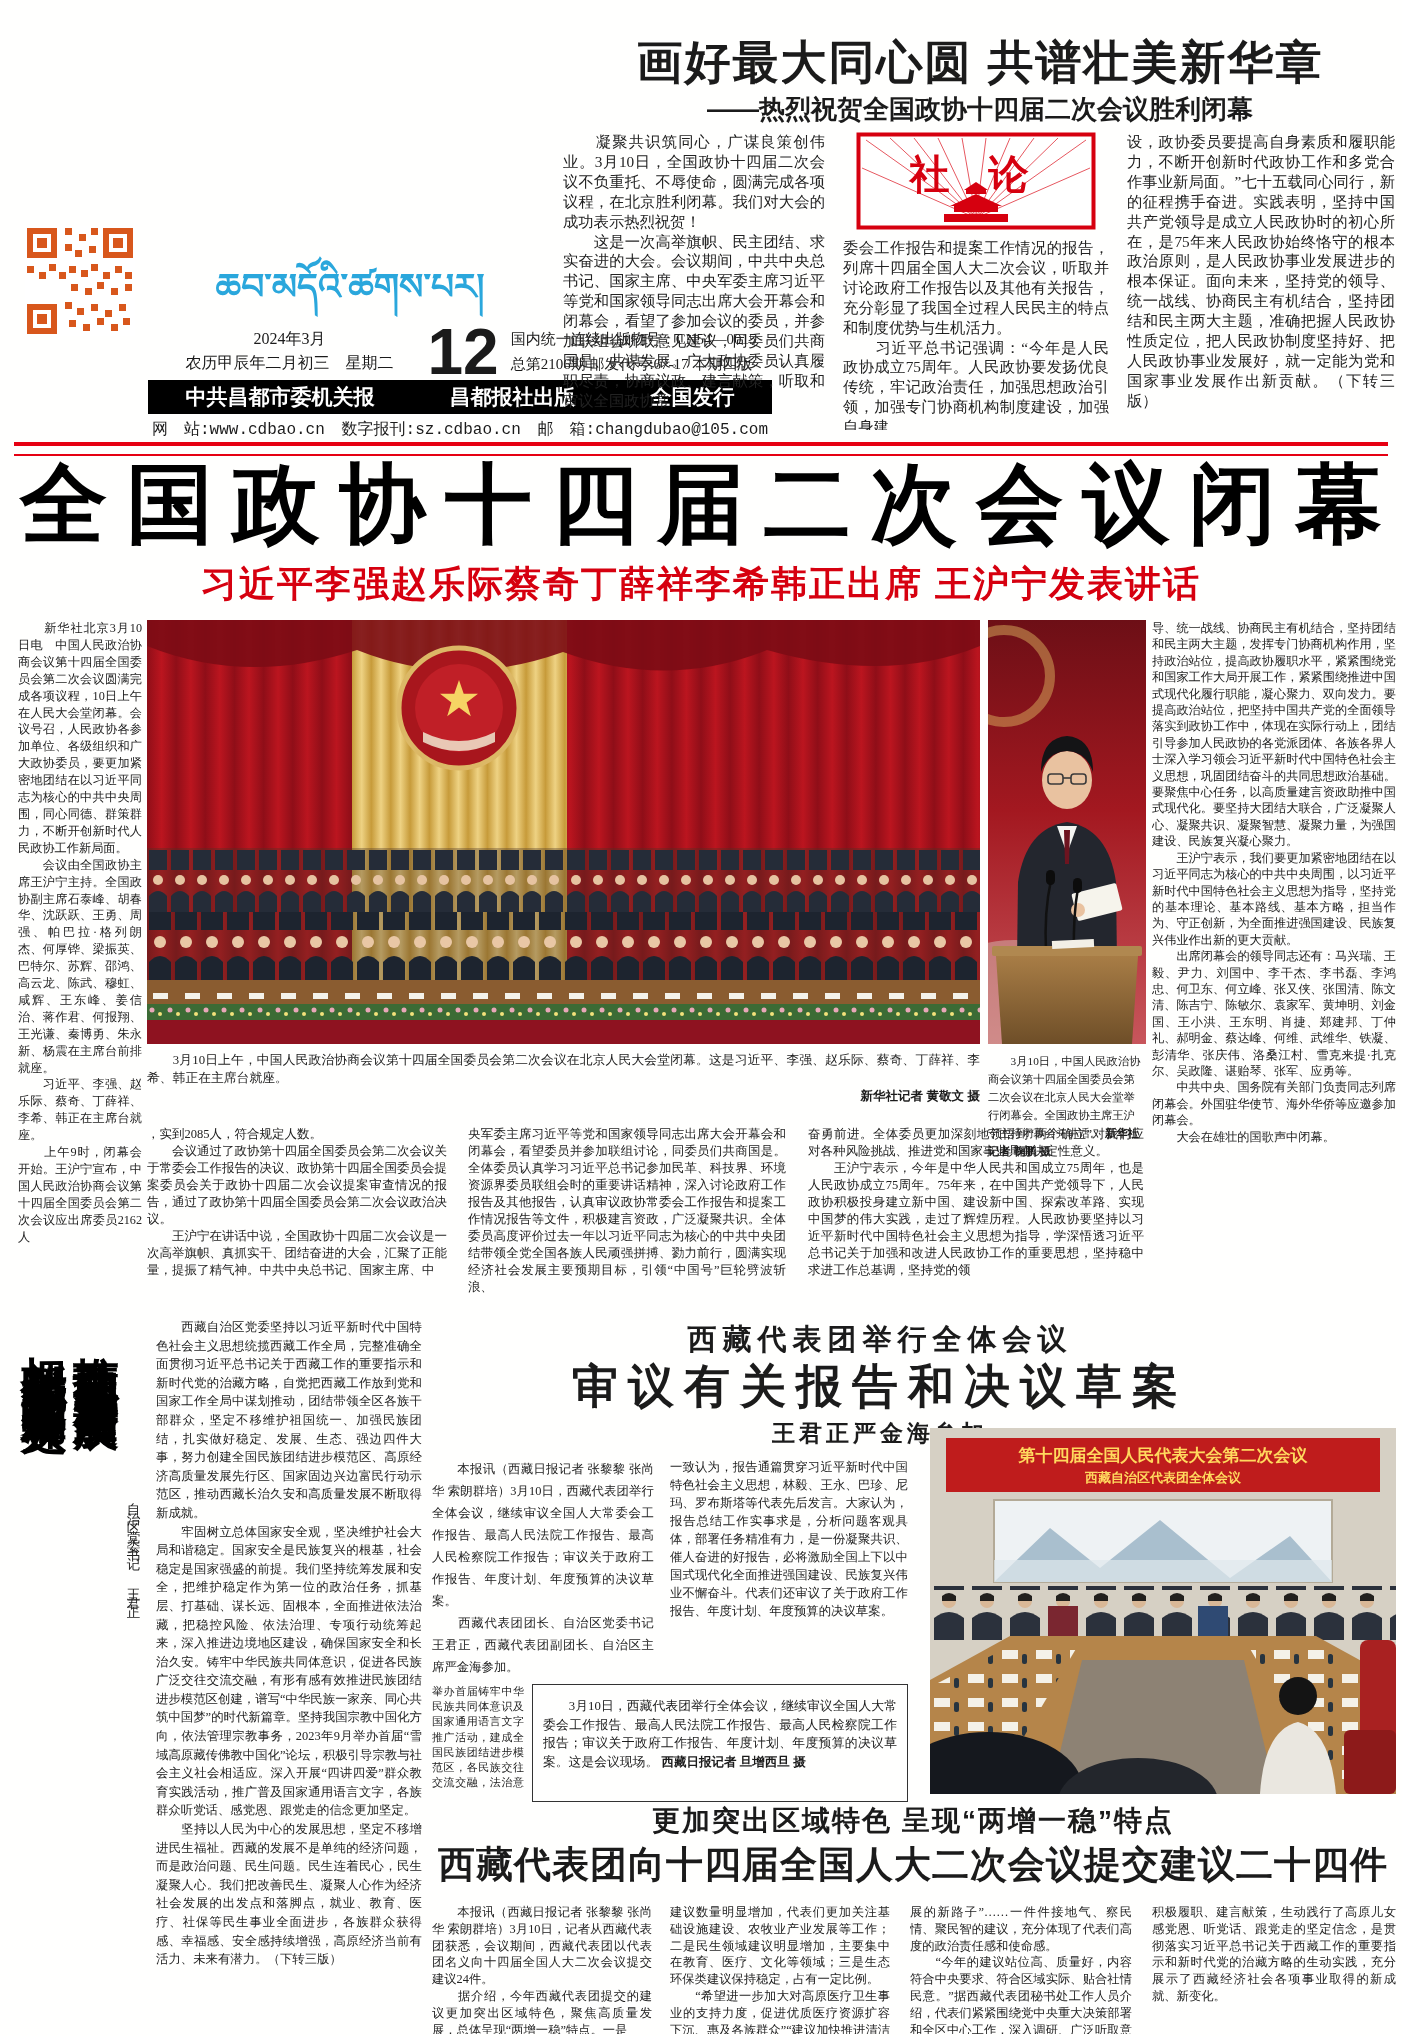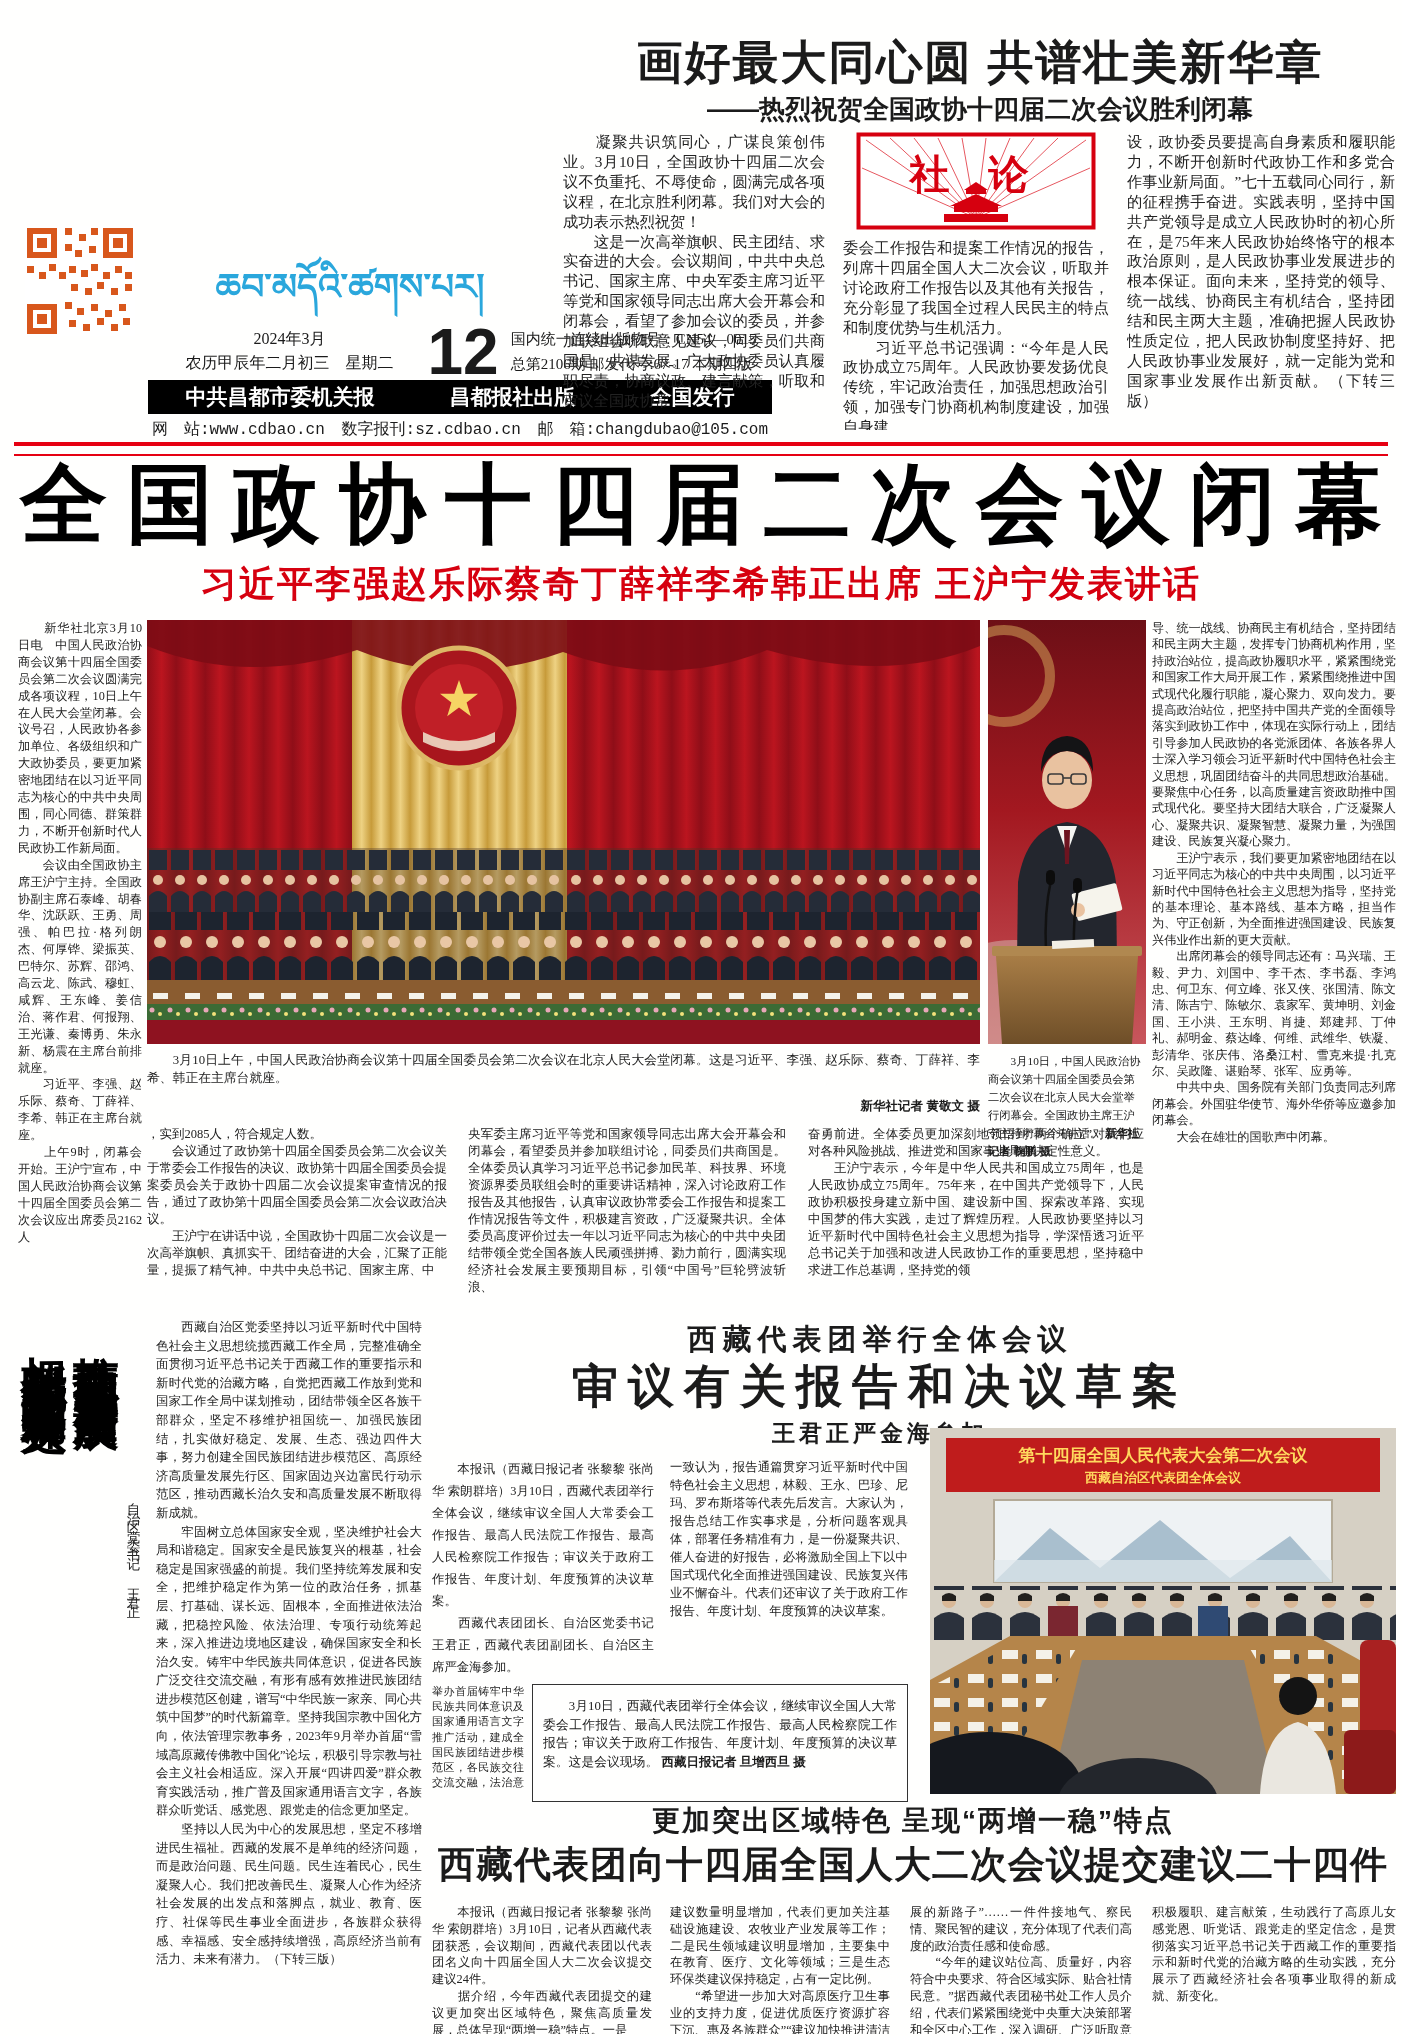--- a/index.html
+++ b/index.html
@@ -257,21 +257,21 @@
   </svg>
 
   <div class="abs bt" style="left:1152px;top:620px;width:244px;height:690px;font-size:12.2px;line-height:16.4px">导、统一战线、协商民主有机结合，坚持团结和民主两大主题，发挥专门协商机构作用，坚持政治站位，提高政协履职水平，紧紧围绕党和国家工作大局开展工作，紧紧围绕推进中国式现代化履行职能，凝心聚力、双向发力。要提高政治站位，把坚持中国共产党的全面领导落实到政协工作中，体现在实际行动上，团结引导参加人民政协的各党派团体、各族各界人士深入学习领会习近平新时代中国特色社会主义思想，巩固团结奋斗的共同思想政治基础。要聚焦中心任务，以高质量建言资政助推中国式现代化。要坚持大团结大联合，广泛凝聚人心、凝聚共识、凝聚智慧、凝聚力量，为强国建设、民族复兴凝心聚力。
 　　王沪宁表示，我们要更加紧密地团结在以习近平同志为核心的中共中央周围，以习近平新时代中国特色社会主义思想为指导，坚持党的基本理论、基本路线、基本方略，担当作为、守正创新，为全面推进强国建设、民族复兴伟业作出新的更大贡献。
 　　出席闭幕会的领导同志还有：马兴瑞、王毅、尹力、刘国中、李干杰、李书磊、李鸿忠、何卫东、何立峰、张又侠、张国清、陈文清、陈吉宁、陈敏尔、袁家军、黄坤明、刘金国、王小洪、王东明、肖捷、郑建邦、丁仲礼、郝明金、蔡达峰、何维、武维华、铁凝、彭清华、张庆伟、洛桑江村、雪克来提·扎克尔、吴政隆、谌贻琴、张军、应勇等。
 　　中共中央、国务院有关部门负责同志列席闭幕会。外国驻华使节、海外华侨等应邀参加闭幕会。
 　　大会在雄壮的国歌声中闭幕。</div>
 
   <div class="abs" style="left:147px;top:1051px;width:833px">
     <div class="capt">　　3月10日上午，中国人民政治协商会议第十四届全国委员会第二次会议在北京人民大会堂闭幕。这是习近平、李强、赵乐际、蔡奇、丁薛祥、李希、韩正在主席台就座。</div>
-    <div class="credit" style="text-align:right;margin-top:11px">新华社记者 黄敬文 摄</div>
+    <div class="credit" style="text-align:right;margin-top:1px">新华社记者 黄敬文 摄</div>
   </div>
 
   <div class="abs" style="left:988px;top:1051px;width:158px">
     <span class="capt" style="font-size:11.3px;line-height:15px;display:inline">　　3月10日，中国人民政治协商会议第十四届全国委员会第二次会议在北京人民大会堂举行闭幕会。全国政协主席王沪宁主持闭幕会并讲话。</span>
     <span class="credit" style="font-size:11.3px">新华社记者 鞠鹏 摄</span>
   </div>
 
   <div class="abs bt" style="left:147px;top:1126px;width:300px;height:182px;font-size:12.5px;line-height:17px">，实到2085人，符合规定人数。
 　　会议通过了政协第十四届全国委员会第二次会议关于常委会工作报告的决议、政协第十四届全国委员会提案委员会关于政协十四届二次会议提案审查情况的报告，通过了政协第十四届全国委员会第二次会议政治决议。
 　　王沪宁在讲话中说，全国政协十四届二次会议是一次高举旗帜、真抓实干、团结奋进的大会，汇聚了正能量，提振了精气神。中共中央总书记、国家主席、中</div>

